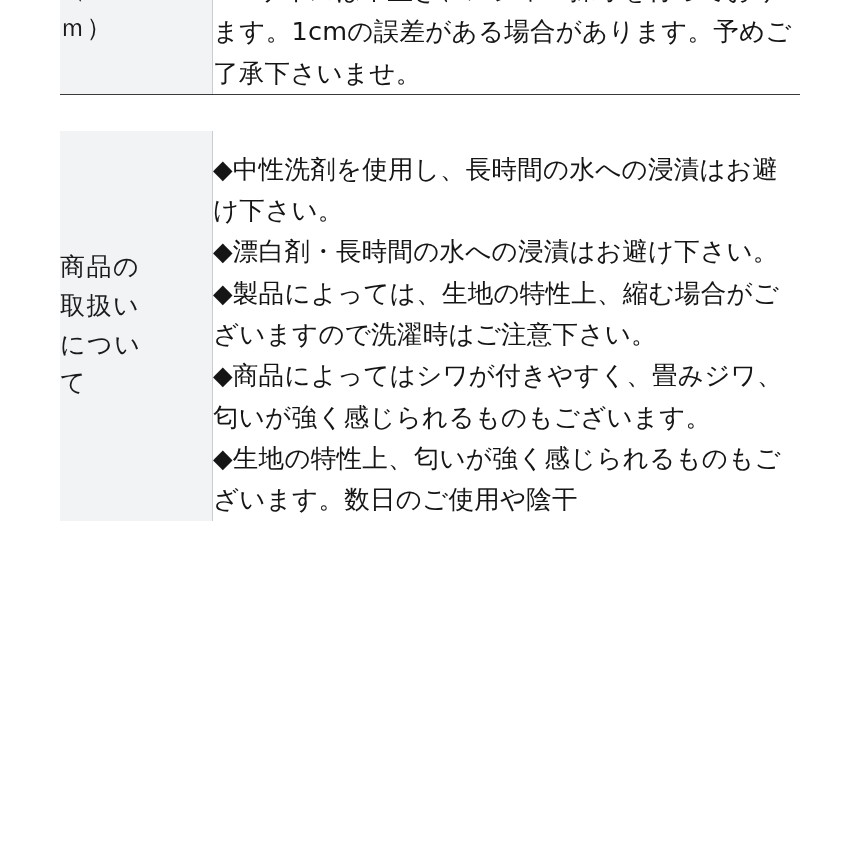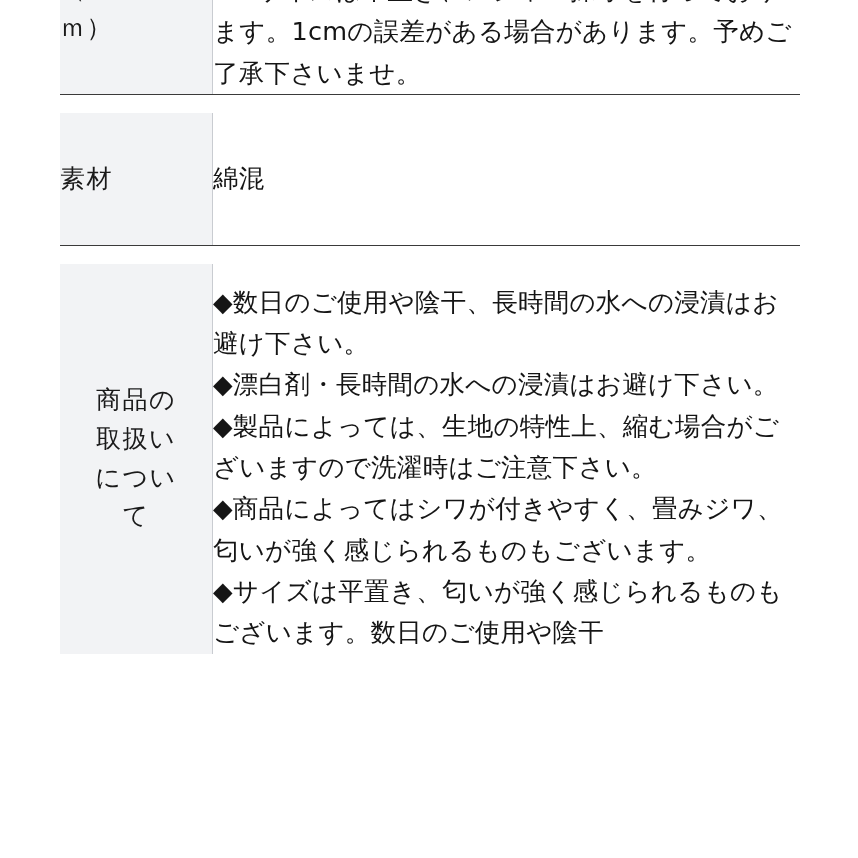--- a/index.html
+++ b/index.html
@@ -76,21 +76,20 @@
     vertical-align: middle;
     height: 132px;
   }
   .row-material .value-cell {
     vertical-align: middle;
     padding-top: 0;
   }
   .row-care .label-cell {
     vertical-align: middle;
     border-bottom: none;
-    text-align: center;
   }
   .row-care .value-cell {
     border-bottom: none;
     padding-top: 18px;
   }
   .care-line {
     margin: 0;
     padding: 0;
   }
   .size-note {
@@ -113,42 +112,34 @@
 ｍ）</span>
         </td>
         <td class="value-cell">
           <p class="size-note">※※サイズは平置き、メジャー採寸を行っております。1cmの誤差がある場合があります。予めご了承下さいませ。</p>
         </td>
       </tr>
       <tr class="row-gap">
         <td></td>
         <td></td>
       </tr>
-      <tr class="row-material">
-        <td class="label-cell">
-          <span class="label-text">素材</span>
-        </td>
-        <td class="value-cell">
-          <p class="care-line">綿混</p>
-        </td>
-      </tr>
       <tr class="row-gap">
         <td></td>
         <td></td>
       </tr>
       <tr class="row-care">
         <td class="label-cell">
           <span class="label-text">商品の
 取扱い
 につい
 て</span>
         </td>
         <td class="value-cell">
-          <p class="care-line">◆数日のご使用や陰干、長時間の水への浸漬はお避け下さい。</p>
+          <p class="care-line">◆中性洗剤を使用し、長時間の水への浸漬はお避け下さい。</p>
           <p class="care-line">◆漂白剤・長時間の水への浸漬はお避け下さい。</p>
           <p class="care-line">◆製品によっては、生地の特性上、縮む場合がございますので洗濯時はご注意下さい。</p>
           <p class="care-line">◆商品によってはシワが付きやすく、畳みジワ、匂いが強く感じられるものもございます。</p>
-          <p class="care-line">◆サイズは平置き、匂いが強く感じられるものもございます。数日のご使用や陰干</p>
+          <p class="care-line">◆生地の特性上、匂いが強く感じられるものもございます。数日のご使用や陰干</p>
         </td>
       </tr>
     </tbody>
   </table>
 </div>
 
 </body></html>

